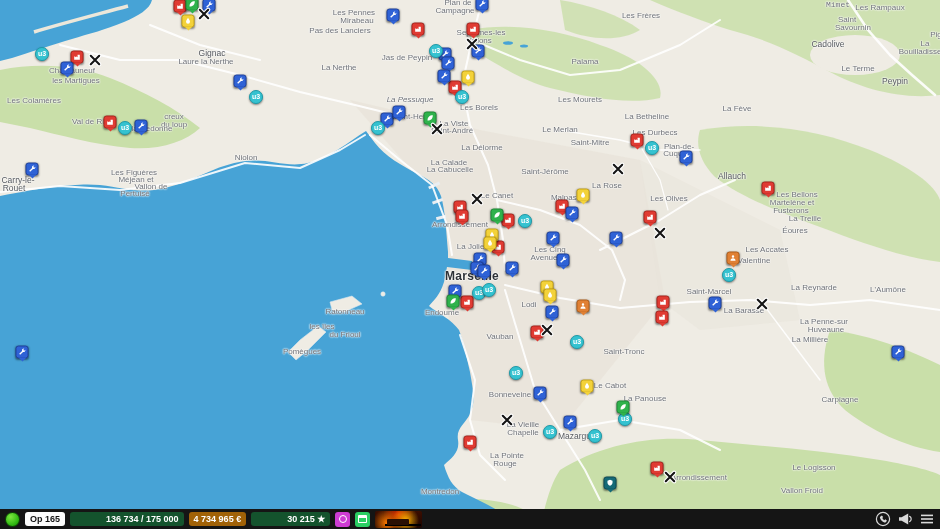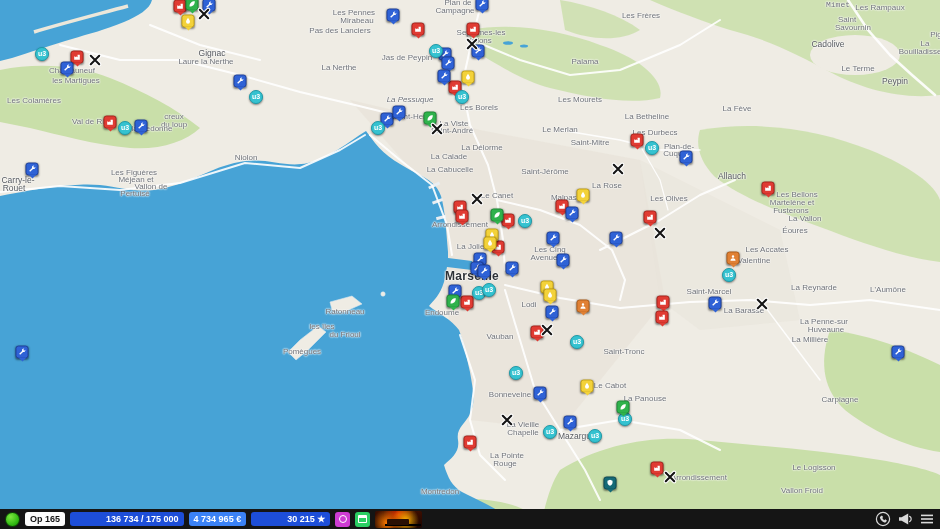--- a/index.html
+++ b/index.html
@@ -26,22 +26,22 @@
   .marker.teal{border-radius:50%;width:14px;height:14px;color:#fff;font-size:7px;
     font-weight:bold;line-height:14px;text-align:center;}
   .marker.tools{background:none!important;border:none;box-shadow:none;width:15px;height:15px;}
   .marker.tools svg{width:15px;height:15px;}
   
   #bottombar{position:absolute;left:0;right:0;bottom:0;height:20px;background:#151515;
     display:flex;align-items:center;padding:0 5px;gap:5px;z-index:20;}
   .pill{height:14px;line-height:14px;border-radius:3px;padding:0 5px;font-size:9px;
     font-weight:bold;white-space:nowrap;}
   .pill.white{background:#fdfdfd;color:#131313;}
-  .pill.teal{background:#1d4ed8;color:#fff;padding-left:36px;}
-  .pill.amber{background:#3b82f6;color:#fff;}
+  .pill.teal{background:#14532d;color:#fff;padding-left:36px;}
+  .pill.amber{background:#a16207;color:#fff;}
   .dot{width:15px;height:15px;border-radius:50%;flex:0 0 auto;
     background:radial-gradient(circle at 35% 30%,#7ce83e,#2fb812 65%,#1d7e09);
     border:1px solid #0e4d04;box-sizing:border-box;}
   .sqbtn{width:15px;height:15px;border-radius:3px;flex:0 0 auto;position:relative;cursor:pointer;}
   .sqbtn.magenta{background:#ce3cd4;}
   .sqbtn.green{background:#2bce63;}
   .lens{position:absolute;left:50%;top:50%;width:6px;height:6px;border:1.7px solid #fff;
     border-radius:50%;transform:translate(-50%,-50%);}
   .walletbox{position:absolute;left:2.5px;top:3px;width:9px;height:8px;border:1.3px solid #fff;
     border-top:3px solid #fff;border-radius:1px;box-sizing:border-box;}
@@ -174,21 +174,21 @@
         <span class="maplabel" style="left: 134px; top: 173px;">Les Figuères</span>
         <span class="maplabel" style="left: 136px; top: 180px;">Méjean et</span>
         <span class="maplabel" style="left: 137px; top: 187px; margin-left: 14px;">Vallon de</span>
         <span class="maplabel" style="left: 135px; top: 194px;">Pertuisé</span>
         <span class="maplabel" style="left: 339px; top: 68px;">La Nerthe</span>
         <span class="maplabel" style="left: 407px; top: 58px;">Jas de Peypin</span>
         <span class="maplabel" style="left: 410px; top: 100px; font-style: italic;">La Pessuque</span>
         <span class="maplabel" style="left: 412px; top: 117px;">Saint-Henri</span>
         <span class="maplabel" style="left: 452px; top: 131px;">Saint-André</span>
         <span class="maplabel" style="left: 454px; top: 124px;">La Viste</span>
-        <span class="maplabel" style="left: 439px; top: 157px; padding-left: 20px;">La Calade</span>
+        <span class="maplabel" style="left: 439px; top: 163px; padding-left: 20px;">La Calade</span>
         <span class="maplabel" style="left: 450px; top: 170px;">La Cabucelle</span>
         <span class="maplabel" style="left: 482px; top: 148px;">La Délorme</span>
         <span class="maplabel" style="left: 479px; top: 108px;">Les Borels</span>
         <span class="maplabel" style="left: 481px; top: 33px;">Septèmes-les</span>
         <span class="maplabel" style="left: 479px; top: 41px;">Vallons</span>
         <span class="maplabel" style="left: 585px; top: 62px;">Palama</span>
         <span class="maplabel" style="left: 580px; top: 100px;">Les Mourets</span>
         <span class="maplabel" style="left: 560px; top: 130px;">Le Merlan</span>
         <span class="maplabel" style="left: 590px; top: 143px;">Saint-Mitre</span>
         <span class="maplabel" style="left: 545px; top: 172px;">Saint-Jérôme</span>
@@ -197,21 +197,21 @@
         <span class="maplabel" style="left: 669px; top: 199px;">Les Olives</span>
         <span class="maplabel" style="left: 647px; top: 117px;">La Betheline</span>
         <span class="maplabel" style="left: 655px; top: 133px;">Les Durbecs</span>
         <span class="maplabel" style="left: 679px; top: 147px;">Plan-de-</span>
         <span class="maplabel" style="left: 677px; top: 154px;">Cuques</span>
         <span class="maplabel" style="left: 737px; top: 109px;">La Fève</span>
         <span class="maplabel town" style="left: 732px; top: 176px;">Allauch</span>
         <span class="maplabel" style="left: 797px; top: 195px;">Les Bellons</span>
         <span class="maplabel" style="left: 792px; top: 203px;">Martelène et</span>
         <span class="maplabel" style="left: 791px; top: 211px;">Fusterons</span>
-        <span class="maplabel" style="left: 805px; top: 219px;">La Vallon</span>
+        <span class="maplabel" style="left: 805px; top: 219px;">La Treille</span>
         <span class="maplabel" style="left: 795px; top: 231px;">Éoures</span>
         <span class="maplabel" style="left: 767px; top: 250px;">Les Accates</span>
         <span class="maplabel" style="left: 754px; top: 261px;">Valentine</span>
         <span class="maplabel" style="left: 709px; top: 292px;">Saint-Marcel</span>
         <span class="maplabel" style="left: 814px; top: 288px;">La Reynarde</span>
         <span class="maplabel" style="left: 744px; top: 311px;">La Barasse</span>
         <span class="maplabel" style="left: 888px; top: 290px;">L'Aumône</span>
         <span class="maplabel" style="left: 824px; top: 322px;">La Penne-sur</span>
         <span class="maplabel" style="left: 826px; top: 330px;">Huveaune</span>
         <span class="maplabel" style="left: 810px; top: 340px;">La Millière</span>

